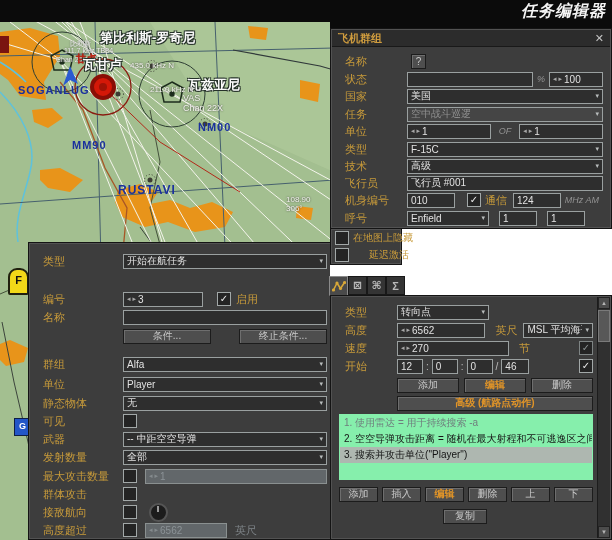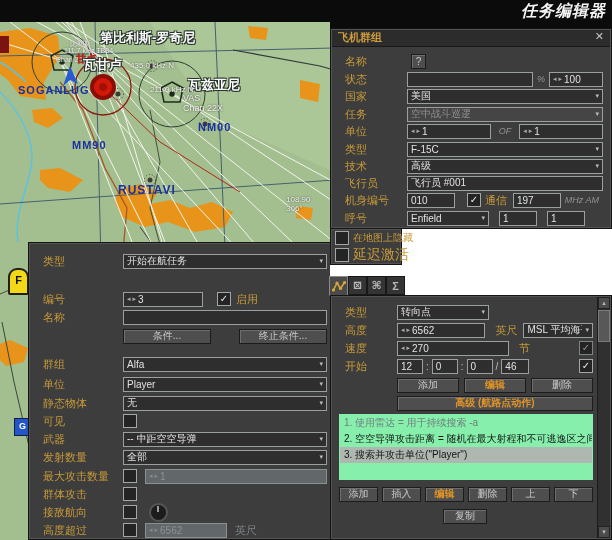--- a/index.html
+++ b/index.html
@@ -27,21 +27,21 @@
        font-size:9px;font-weight:bold;text-align:center;line-height:15px}
   .redrect{width:9px;height:17px;background:#7a1410}
   
   .panel{background:#3d3d3d;border:1px solid #141414;box-shadow:inset 0 0 0 1px #525252;box-sizing:border-box}
   .gpanel{left:330px;top:28px;width:282px;height:201px;z-index:6}
   .whitegap{left:330px;top:229px;width:282px;height:66px;background:#fff;z-index:5}
   .cbext{left:330px;top:229px;width:72px;height:36px;z-index:6;border-top:none}
   .wpanel{left:330px;top:295px;width:282px;height:245px;z-index:8}
   .tpanel{left:28px;top:242px;width:306px;height:298px;z-index:4;overflow:hidden}
   .tbar{position:absolute;left:1px;top:1px;right:1px;height:17px;background:#2c2c2c;
-       border-bottom:1px solid #191919;display:flex;padding:0 6px;box-sizing:border-box}
+       border-bottom:1px solid #191919;display:flex;align-items:center;padding:0 6px;box-sizing:border-box}
   .tbar .ttl{color:#cf9c3e;font-size:11px;font-weight:bold}
   .tbar .x{margin-left:auto;color:#c4c4c4;font-size:11px;font-weight:bold;cursor:default}
   
   .row{position:absolute;height:16px;display:flex;align-items:center}
   .lbl{color:#c79a3a;font-size:11px;flex:none;white-space:nowrap;overflow:hidden}
   .gp .lbl{width:62px}.wp .lbl{width:52px}.tp .lbl{width:80px}
   .field{background:#2e2e2e;border:1px solid #9aa0a0;height:15px;box-sizing:border-box;
        display:flex;align-items:center;padding:0 3px;font-size:10px;color:#e2e2e2;
        white-space:nowrap;overflow:hidden}
   .grow{flex:1 1 auto;min-width:0}
@@ -376,21 +376,21 @@
       </div>
   </div>
   <div class="row" style="left:14px;top:163px;right:8px">
     <span class="lbl">机身编号</span>
     <div class="field" style="width:52px">
         <span class="val">010</span>
       </div>
     <span class="cb" style="margin-left:12px"><span>✓</span></span>
     <span class="lbl" style="width:auto;margin:0 6px 0 4px">通信</span>
     <div class="field" style="width:52px">
-        <span class="val">197</span>
+        <span class="val">124</span>
       </div>
     <span class="gray-it">MHz AM</span>
   </div>
   <div class="row" style="left:14px;top:181px;right:8px">
     <span class="lbl">呼号</span>
     <div class="field dd" style="width:82px">
       <span class="val">Enfield</span>
         <span class="ddarr">▾</span>
     </div>
     <div class="field" style="width:38px;margin-left:10px">
@@ -402,21 +402,21 @@
   </div>
 </div>
 
 <div class="abs panel cbext">
   <div class="row" style="left:4px;top:1px;right:2px">
     <span class="cb"></span>
     <span class="lbl" style="width:auto;margin-left:4px;font-size:10px">在地图上隐藏</span>
   </div>
   <div class="row" style="left:4px;top:18px;right:2px">
     <span class="cb"></span>
-    <span class="lbl" style="width:auto;margin-left:4px;font-size:14px">延迟激活</span>
+    <span class="lbl" style="width:auto;margin-left:20px;font-size:10px">延迟激活</span>
   </div>
 </div>
 
 <div class="abs tabs">
   <div class="tab active">
     <svg width="14" height="12" viewBox="0 0 14 12">
       <path d="M1.5 10 L5 3 L8.5 8.5 L12.5 2.5" fill="none" stroke="#d8a838" stroke-width="1.6"></path>
       <circle cx="1.5" cy="10" r="1.6" fill="#d8a838"></circle>
         <circle cx="5" cy="3" r="1.6" fill="#d8a838"></circle>
       <circle cx="8.5" cy="8.5" r="1.6" fill="#d8a838"></circle>

